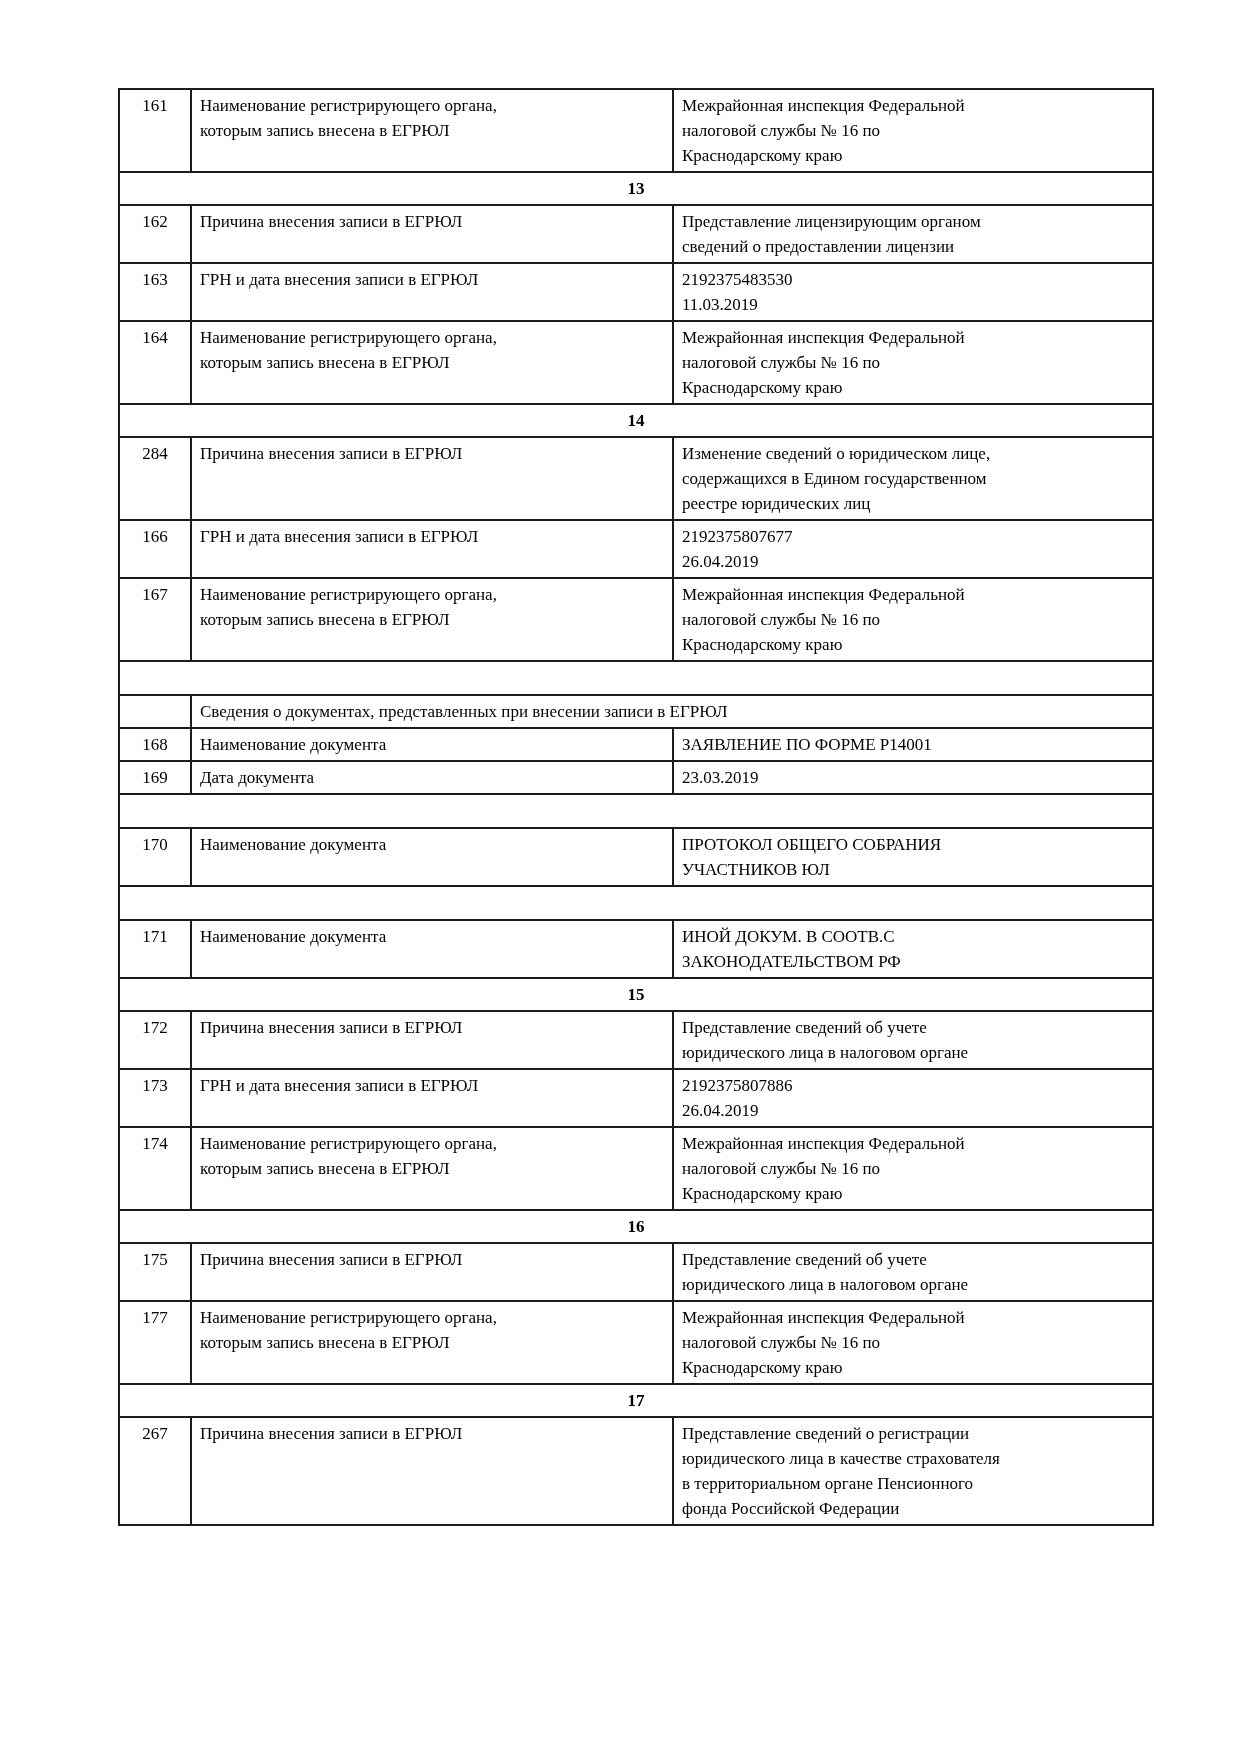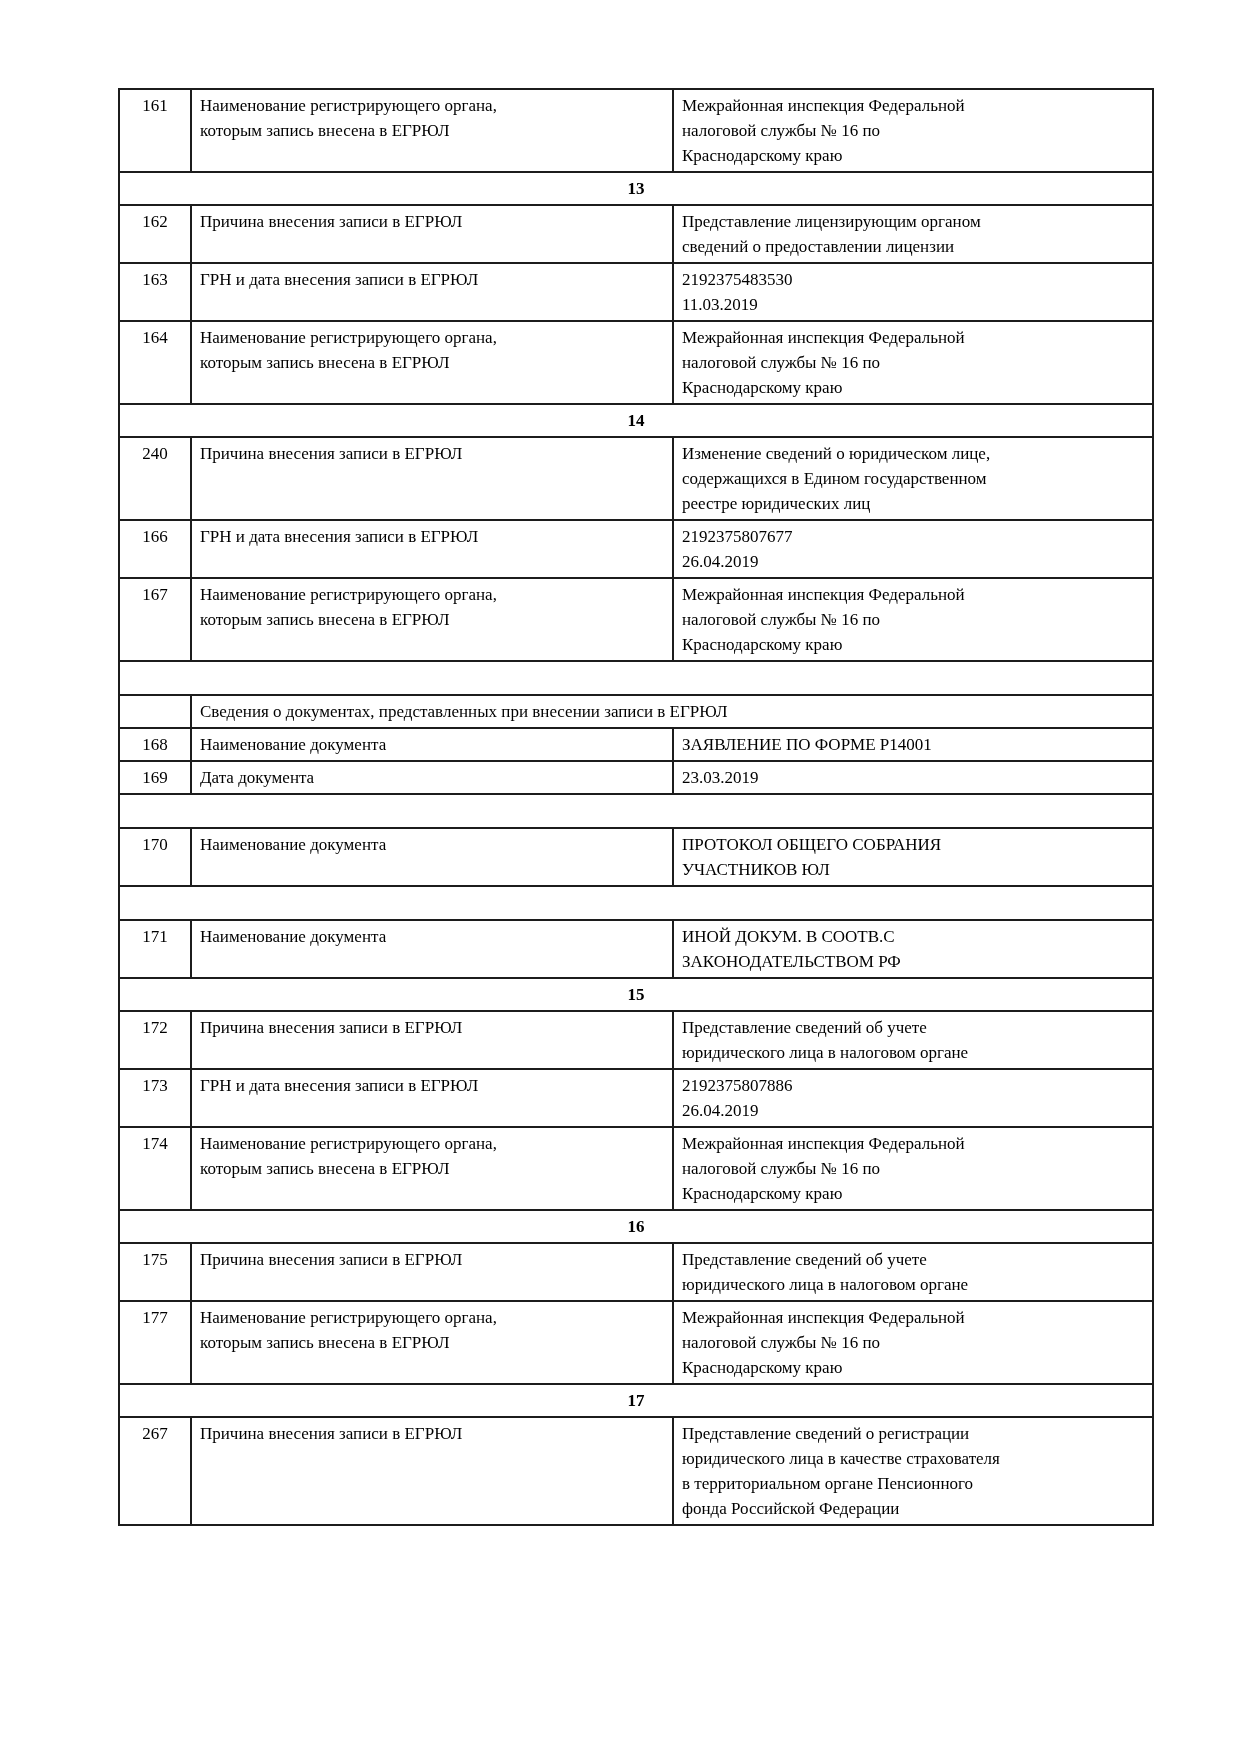--- a/index.html
+++ b/index.html
@@ -123,21 +123,21 @@
           <td class="c-label">Наименование регистрирующего органа,
 которым запись внесена в ЕГРЮЛ</td>
           <td class="c-value">Межрайонная инспекция Федеральной
 налоговой службы № 16 по
 Краснодарскому краю</td>
         </tr>
         <tr>
           <td colspan="3" class="c-section">14</td>
         </tr>
         <tr>
-          <td class="c-num">240</td>
+          <td class="c-num">284</td>
           <td class="c-label">Причина внесения записи в ЕГРЮЛ</td>
           <td class="c-value">Изменение сведений о юридическом лице,
 содержащихся в Едином государственном
 реестре юридических лиц</td>
         </tr>
         <tr>
           <td class="c-num">166</td>
           <td class="c-label">ГРН и дата внесения записи в ЕГРЮЛ</td>
           <td class="c-value">2192375807677
 26.04.2019</td>

